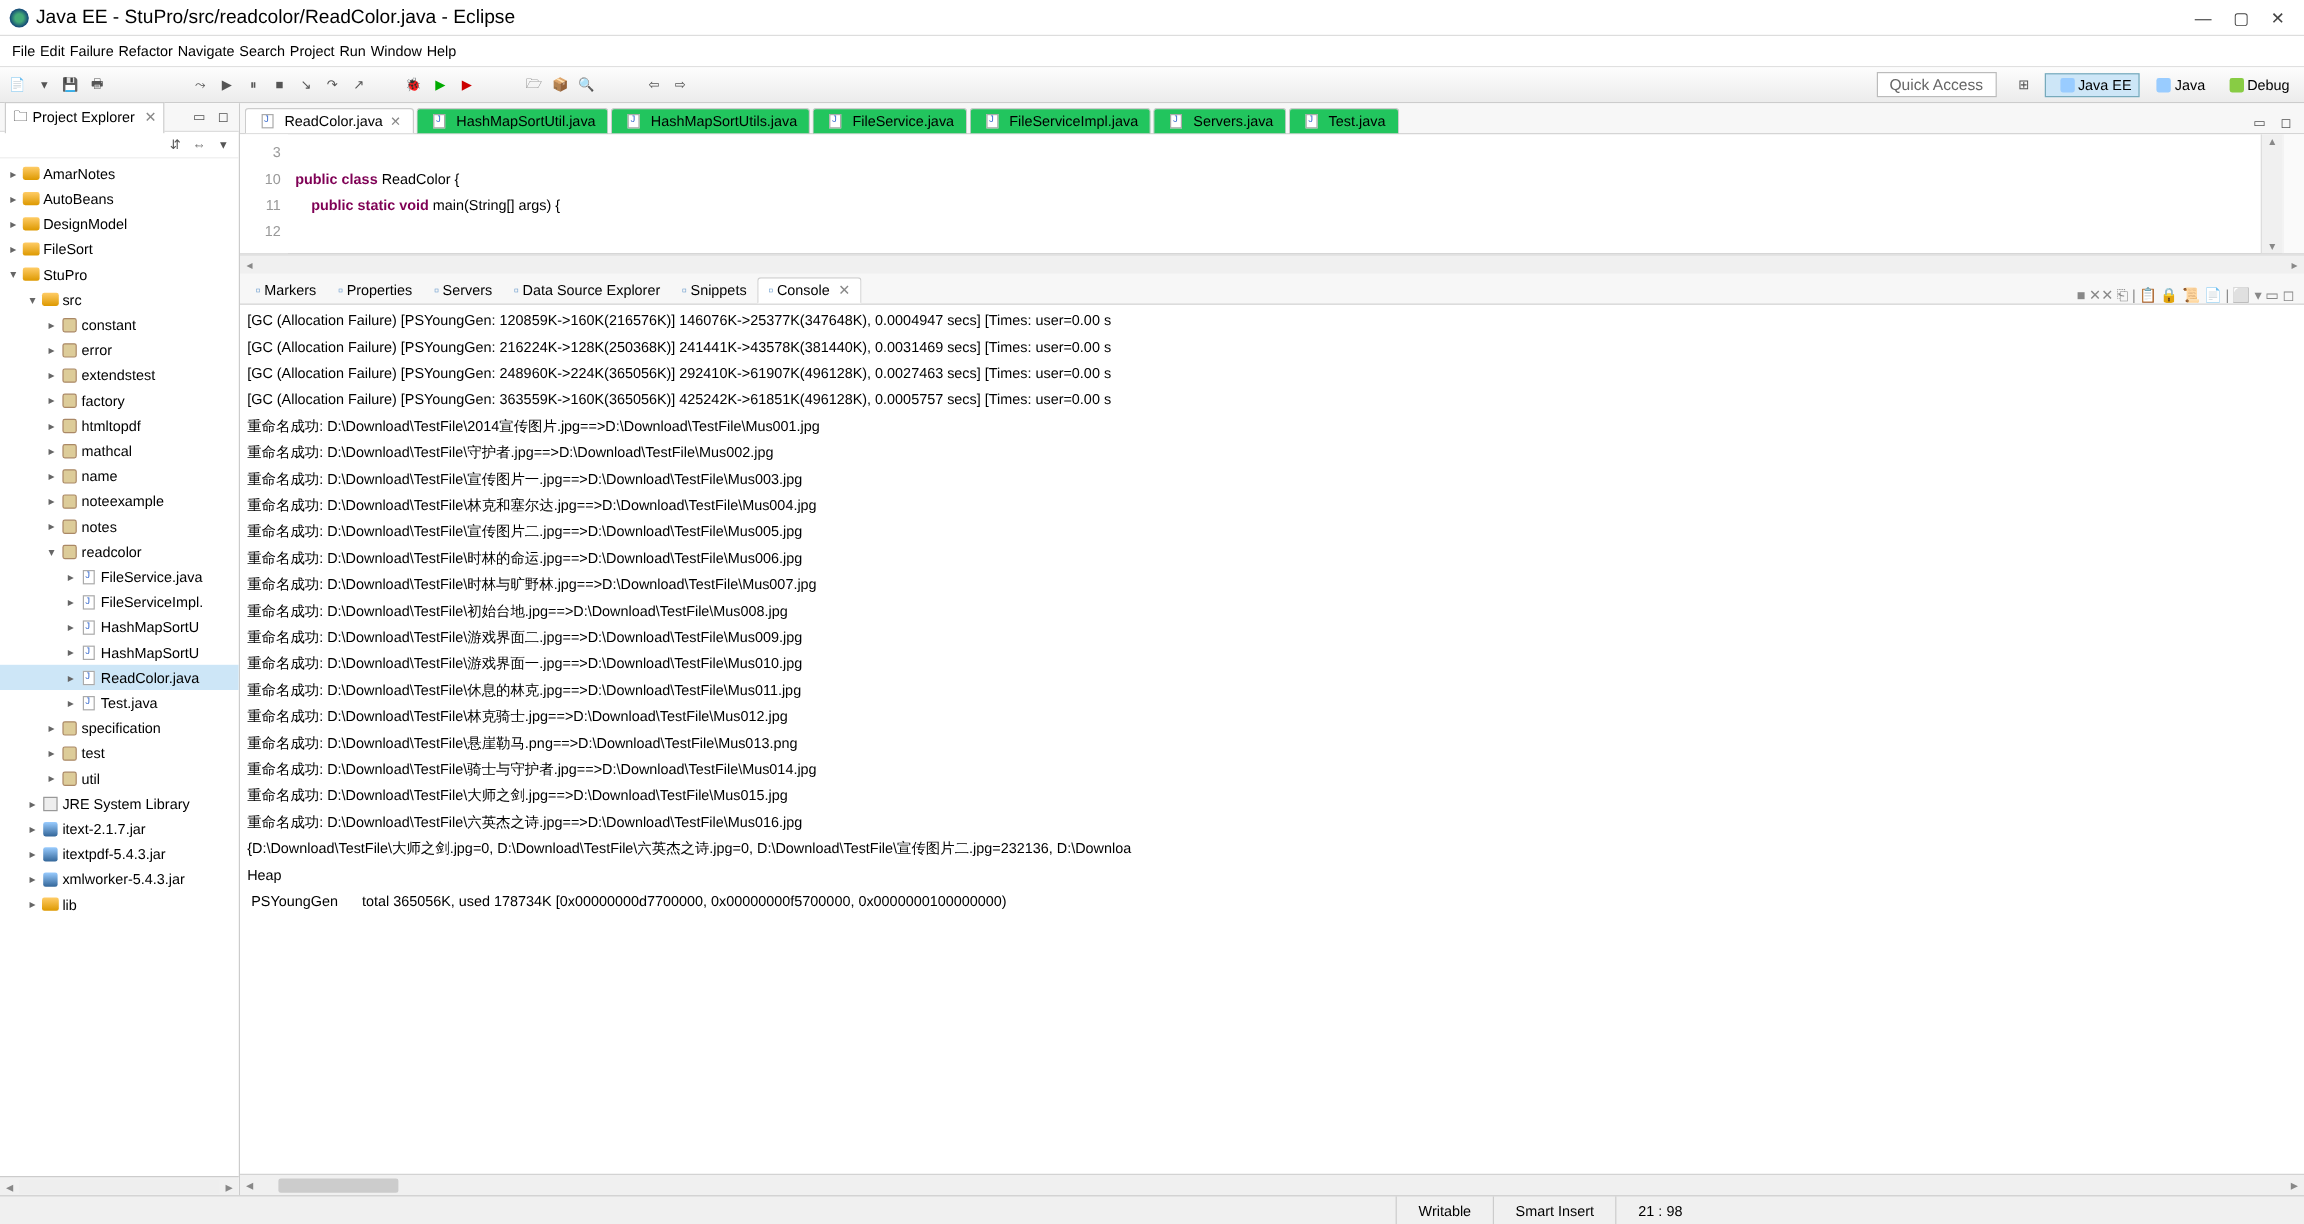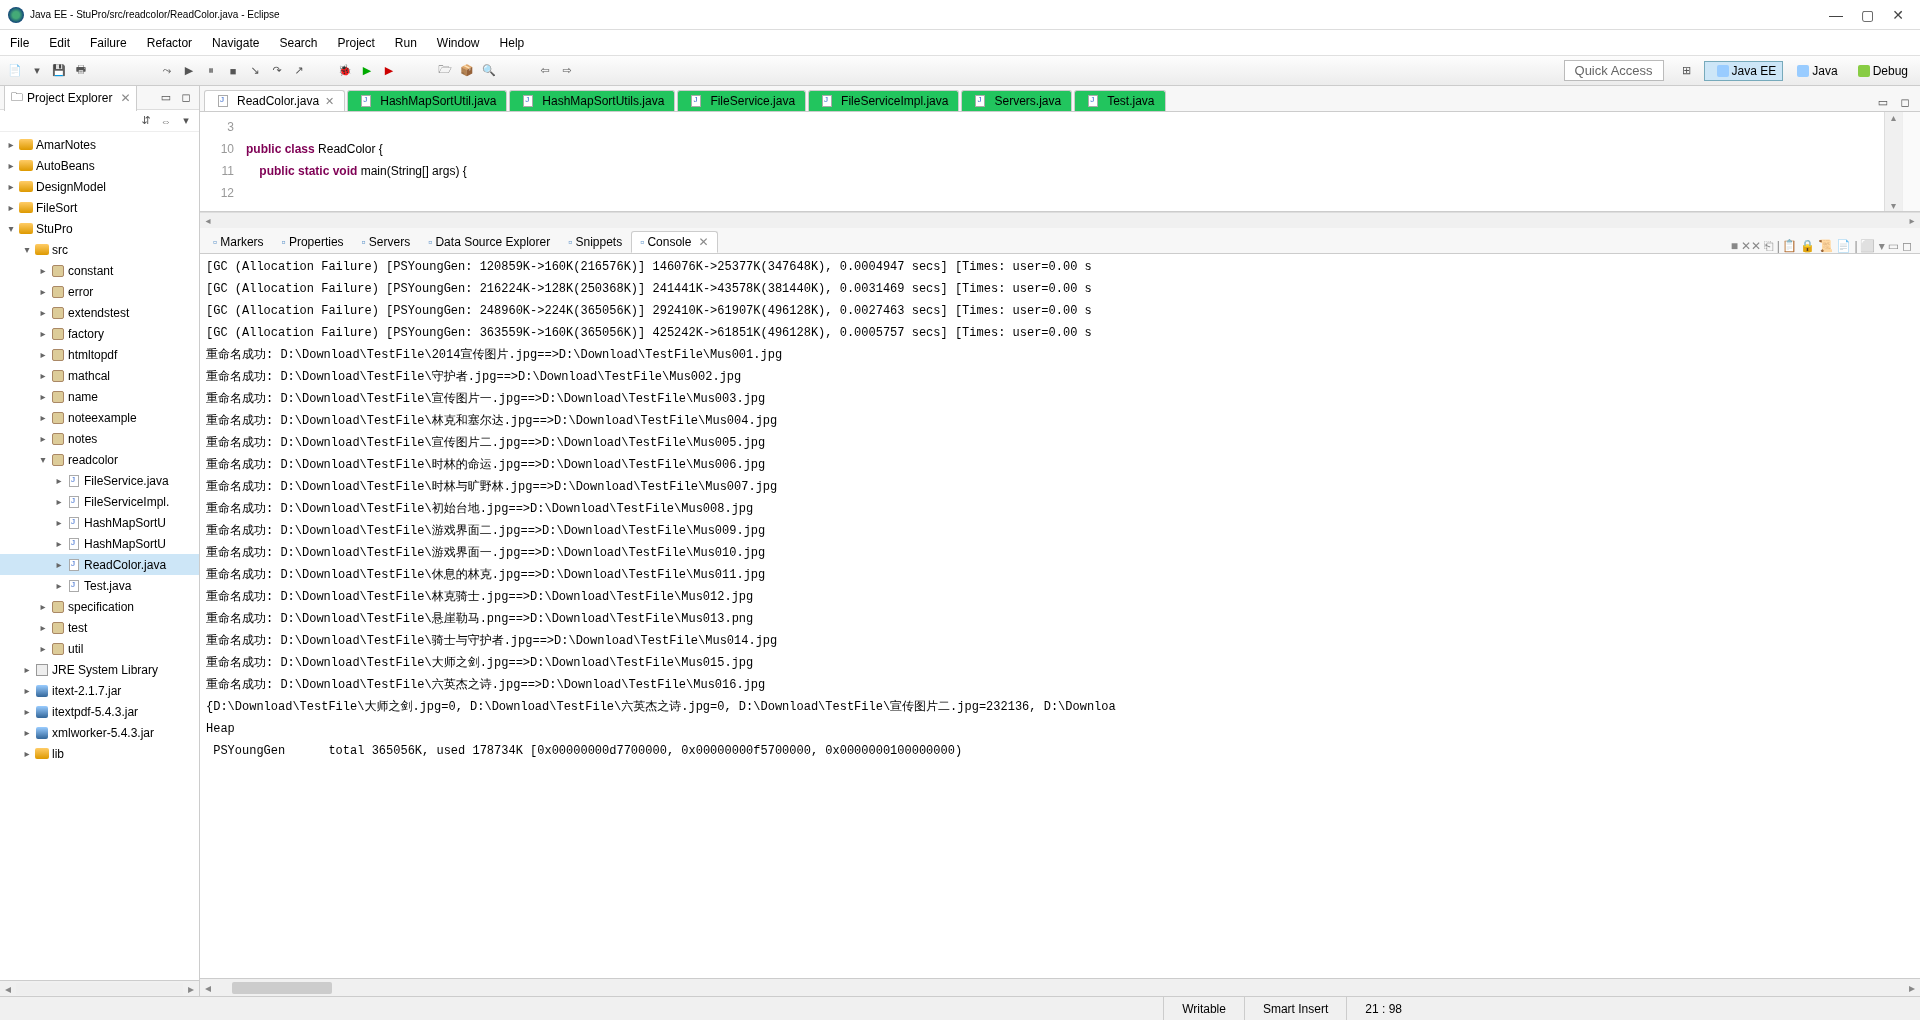--- a/index.html
+++ b/index.html
@@ -1,22 +1,22 @@
 <!DOCTYPE html>
 <html><head>
 <meta charset="utf-8">
 <style>
 * { margin:0; padding:0; box-sizing:border-box; font-family:"Segoe UI",Tahoma,sans-serif; font-size:12px; }
 body { background:#f0f0f0; width:1920px; height:1020px; overflow:hidden; display:flex; flex-direction:column; }
 .titlebar { height:30px; background:#fff; display:flex; align-items:center; padding:0 8px; border-bottom:1px solid #ddd; }
 .titlebar .icon { width:16px; height:16px; background:radial-gradient(circle,#4a7 30%,#147 70%); border-radius:50%; margin-right:6px; }
-.titlebar .title { flex:1; font-size:10px; }
+.titlebar .title { flex:1; font-size:16px; }
 .winctrl { display:flex; gap:18px; padding-right:8px; }
 .winctrl span { font-size:14px; cursor:pointer; color:#444; }
-.menubar { height:26px; background:#fff; display:flex; align-items:center; padding:0 10px; gap:20px; border-bottom:1px solid #e0e0e0; font-size:13px; }
+.menubar { height:26px; background:#fff; display:flex; align-items:center; padding:0 10px; gap:4px; border-bottom:1px solid #e0e0e0; font-size:13px; }
 .menubar span { cursor:pointer; }
 .toolbar { height:30px; background:linear-gradient(#fdfdfd,#ececec); border-bottom:1px solid #ccc; display:flex; align-items:center; padding:0 6px; gap:4px; }
 .toolbar .spacer { flex:1; }
 .tbtn { width:18px; height:18px; display:inline-flex; align-items:center; justify-content:center; font-size:11px; color:#555; cursor:pointer; }
 .quick { border:1px solid #bbb; padding:2px 10px; background:#fff; font-size:13px; color:#666; }
 .persp { display:flex; align-items:center; gap:8px; margin-left:10px; }
 .persp-btn { display:flex; align-items:center; gap:3px; padding:2px 6px; cursor:pointer; font-size:13px; }
 .persp-btn.active { background:#cde6f7; border:1px solid #7ab;padding-left:12px; }
 .pgl { width:12px;height:12px;display:inline-block; }
 .main { flex:1; display:flex; min-height:0; }
@@ -58,21 +58,21 @@
 .ed-vsb .ar { font-size:10px; color:#888; }
 .ed-hsb { height:16px; background:#f0f0f0; border-top:1px solid #ddd; display:flex; align-items:center; }
 .ed-hsb .ar { width:16px; text-align:center; color:#888; font-size:10px; }
 .bot-tabs { height:26px; background:#f7f7f7; border-bottom:1px solid #ccc; display:flex; align-items:flex-end; padding:0 4px; }
 .btab { padding:3px 8px; display:flex; align-items:center; gap:3px; cursor:pointer; font-size:12px; border:1px solid transparent; }
 .btab.active { background:#fff; border:1px solid #ccc; border-bottom:1px solid #fff; border-radius:3px 3px 0 0; }
 .bot-tabs .bctrl { margin-left:auto; display:flex; gap:3px; color:#888; align-items:center; padding-right:4px; }
 .bctrl span { cursor:pointer; font-size:12px; }
 .term-line { padding:2px 6px; font-size:12px; color:#555; background:#fff; border-bottom:1px solid #eee; }
 .console { flex:1; background:#fff; overflow:auto; font-family:Consolas,"Microsoft YaHei",monospace; font-size:14.5px; padding:2px 6px; white-space:pre; position:relative; }
-.console .cl { line-height:22px;font-family:Liberation Mono, monospace; }
+.console .cl { line-height:22px; }
 .con-hsb { height:18px; background:#f0f0f0; border-top:1px solid #ccc; display:flex; align-items:center; }
 .con-hsb .ar { width:16px; text-align:center; color:#888; }
 .con-hsb .thumb { width:100px; height:12px; background:#ccc; border-radius:2px; margin-left:16px; }
 .status { height:24px; background:#f0f0f0; border-top:1px solid #ccc; display:flex; align-items:center; font-size:12px; }
 .status .cell { border-left:1px solid #ccc; padding:0 18px; height:100%; display:flex; align-items:center; }
 .rgutter { width:18px; background:#fafafa; border-left:1px solid #eee; }
 </style>
 </head>
 <body>
 

